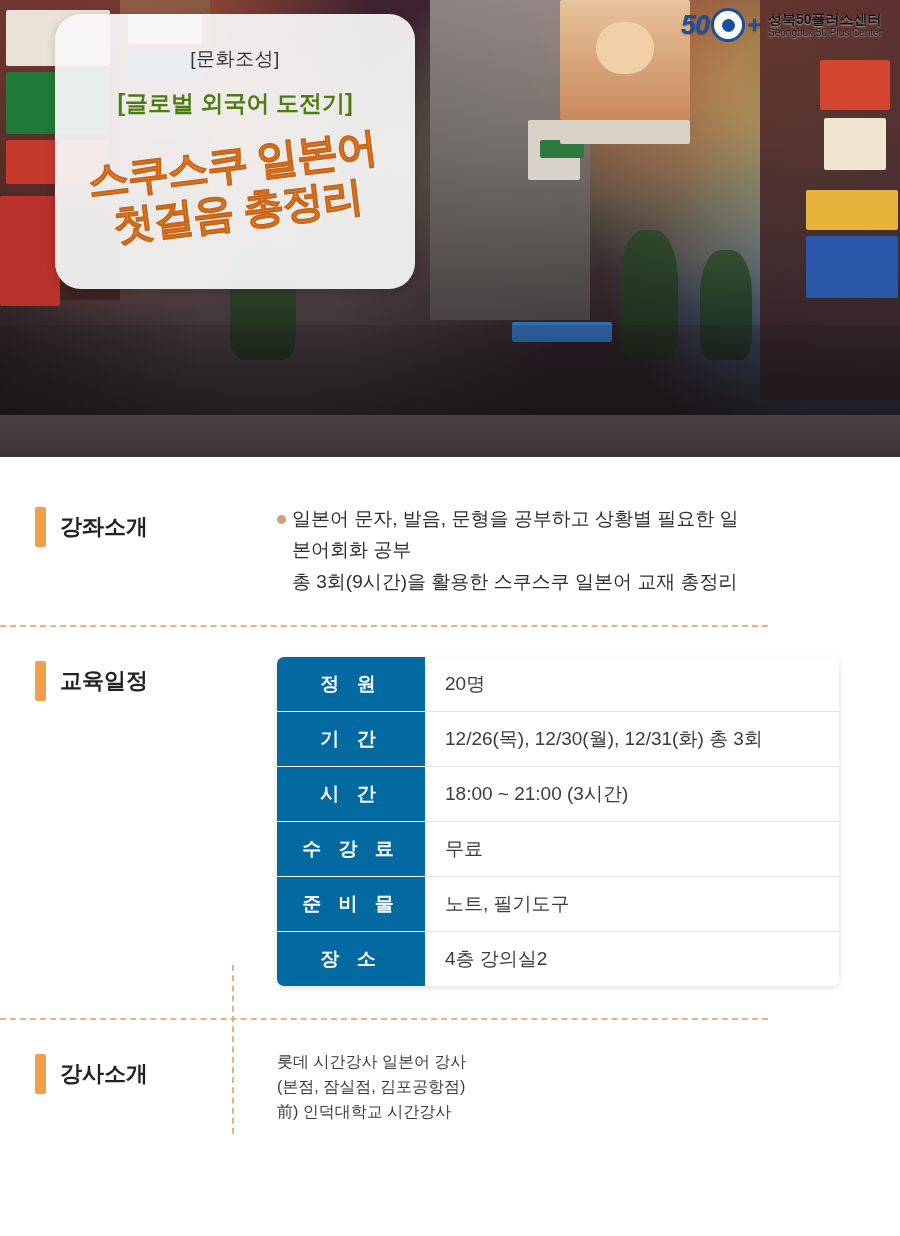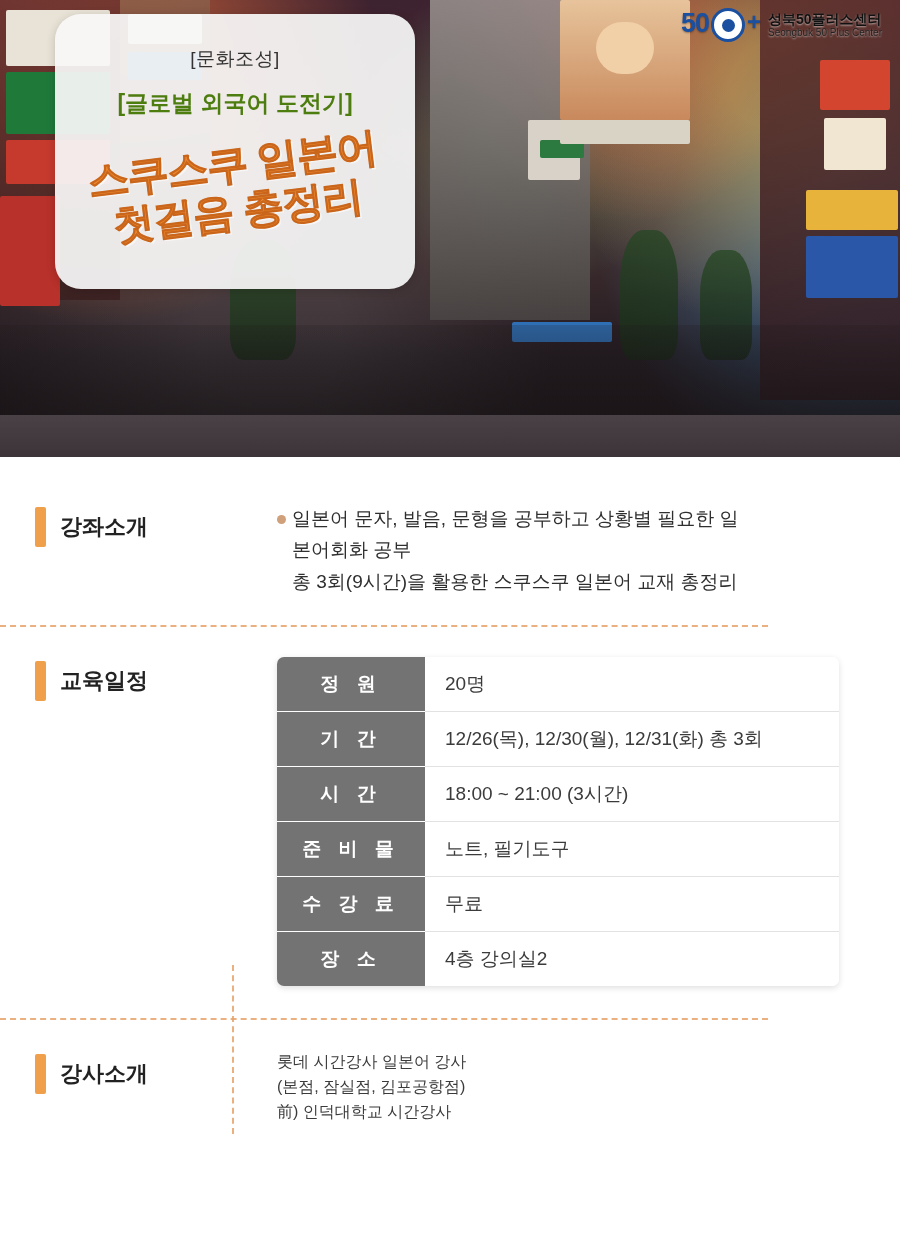--- a/index.html
+++ b/index.html
@@ -126,25 +126,27 @@
   .brand {
     position: absolute;
     right: 18px;
     top: 8px;
     display: flex;
     align-items: center;
     gap: 8px;
   }
   .brand-mark {
     display: flex;
+    align-items: center;
     color: #1b4fa0;
     font-weight: bold;
     font-size: 27px;
     letter-spacing: -1px;
     text-shadow: 0 1px 2px rgba(0,0,0,0.35);
+    font-style: italic;
   }
   .brand-eye {
     width: 34px; height: 34px;
     border: 3px solid #1b4fa0;
     border-radius: 50%;
     margin: 0 2px;
     position: relative;
     background: #ffffff;
   }
   .brand-eye::after {
@@ -237,21 +239,21 @@
     width: 562px;
     border-radius: 7px;
     overflow: hidden;
     box-shadow: 0 2px 6px rgba(0,0,0,0.13);
     background: #ffffff;
   }
   .trow { display: flex; }
   .tkey {
     width: 148px;
     flex: 0 0 148px;
-    background: #737373;
+    background: #0369a1;
     color: #ffffff;
     font-size: 19px;
     font-weight: bold;
     letter-spacing: 6px;
     padding: 14px 0 14px 0;
     text-align: center;
     border-bottom: 1px solid #ffffff;
   }
   .trow:last-child .tkey { border-bottom: none; }
   .tval {
@@ -373,26 +375,26 @@
         </div>
         <div class="trow">
           <div class="tkey">기 간</div>
           <div class="tval">12/26(목),  12/30(월), 12/31(화) 총 3회</div>
         </div>
         <div class="trow">
           <div class="tkey">시 간</div>
           <div class="tval">18:00 ~ 21:00 (3시간)</div>
         </div>
         <div class="trow">
+          <div class="tkey">수 강 료</div>
+          <div class="tval">무료</div>
+        </div>
+        <div class="trow">
           <div class="tkey">준 비 물</div>
           <div class="tval">노트, 필기도구</div>
-        </div>
-        <div class="trow">
-          <div class="tkey">수 강 료</div>
-          <div class="tval">무료</div>
         </div>
         <div class="trow">
           <div class="tkey">장 소</div>
           <div class="tval">4층 강의실2</div>
         </div>
       </div>
     </div>
   </div>
 
   <div class="hr-dashed"></div>

